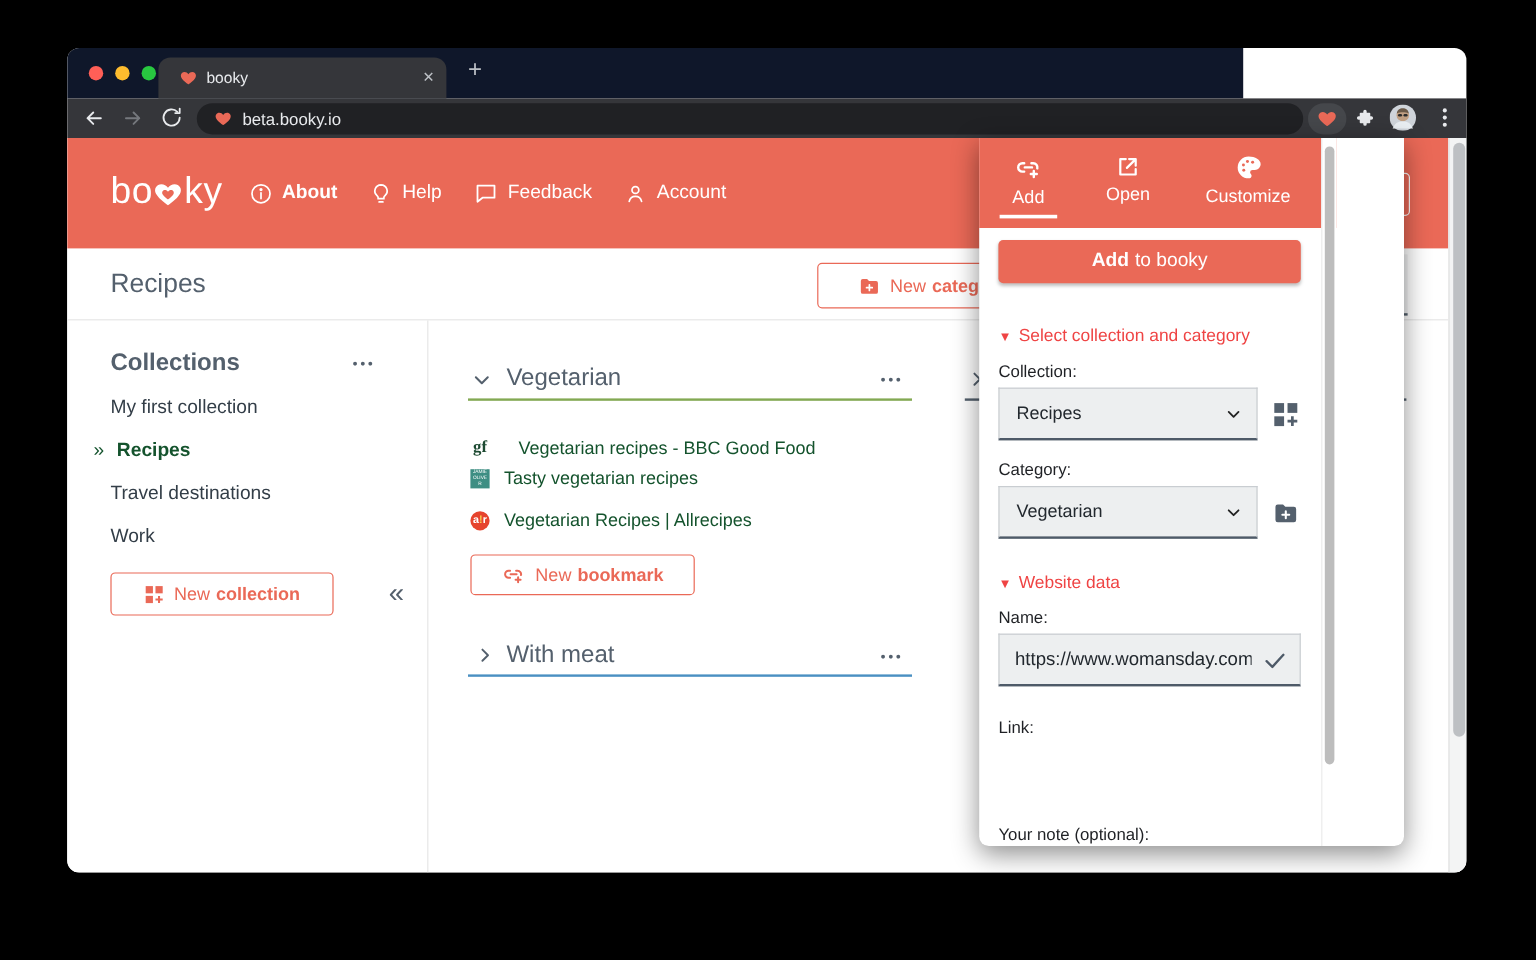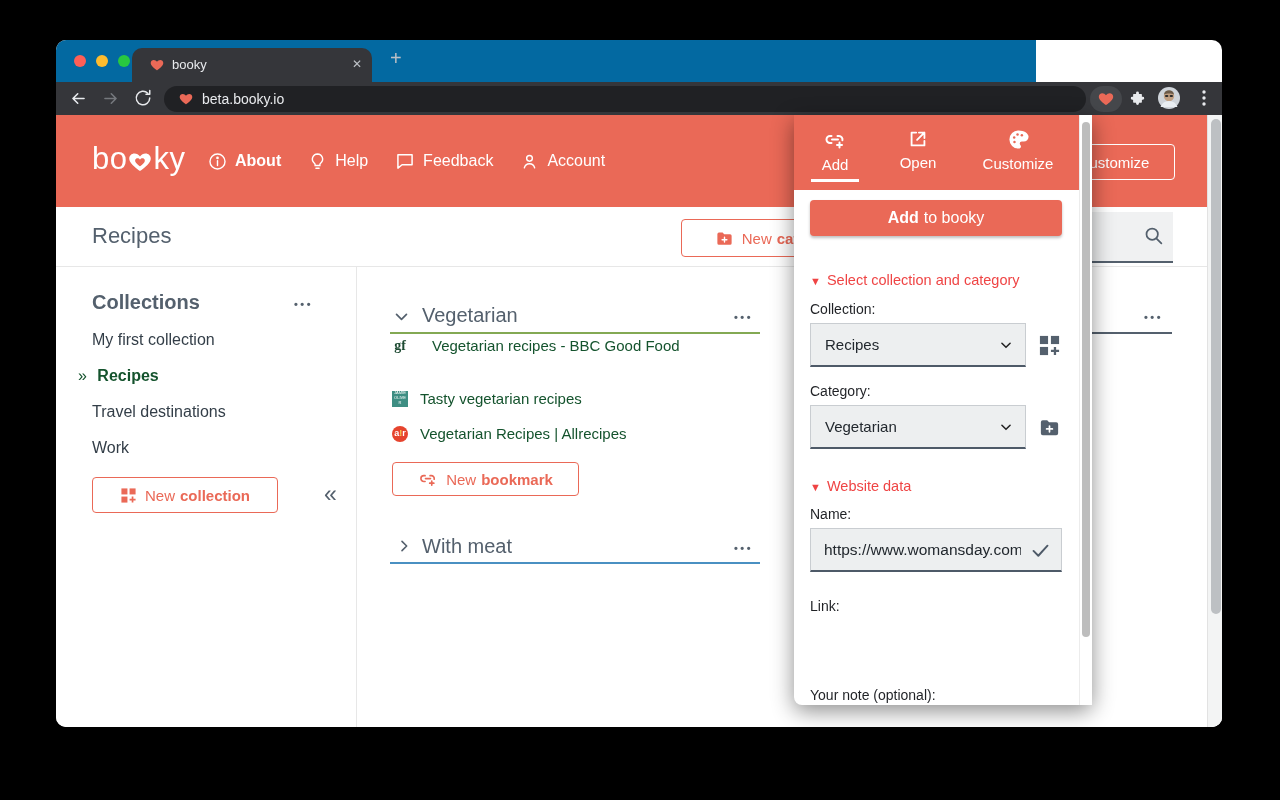--- a/index.html
+++ b/index.html
@@ -1,35 +1,35 @@
 <!DOCTYPE html>
 <html><head>
 <meta charset="utf-8">
 <style>
   html,body{margin:0;padding:0;background:#000;width:1280px;height:800px;font-family:"Liberation Sans",sans-serif;-webkit-font-smoothing:antialiased;}
   .abs{position:absolute;}
   #window{position:absolute;left:56px;top:40px;width:1166px;height:687px;border-radius:10px;overflow:hidden;background:#fff;}
   
-  #tabbar{position:absolute;left:0;top:0;width:980px;height:42px;background:#0369a1;}
+  #tabbar{position:absolute;left:0;top:0;width:980px;height:42px;background:#0f172a;}
   .light{position:absolute;top:15px;width:12px;height:12px;border-radius:50%;}
   #tab{position:absolute;left:76px;top:8px;width:240px;height:34px;background:#35363a;border-radius:10px 10px 0 0;display:flex;align-items:center;}
   #toolbar{position:absolute;left:0;top:42px;width:1166px;height:33px;background:#35363a;}
   #omnibox{position:absolute;left:108px;top:3.5px;width:922px;height:26px;border-radius:13px;background:#202124;display:flex;align-items:center;color:#e8eaed;font-size:14px;}
   
   #page{position:absolute;left:0;top:75px;width:1166px;height:612px;background:#fff;}
   .coral{background:#EA6957;}
   .dots{color:#54606d;font-weight:700;font-size:11px;letter-spacing:2.5px;cursor:pointer;}
   .btn-outline{position:absolute;display:flex;align-items:center;justify-content:center;gap:8px;border:1px solid #EA6957;border-radius:4px;background:#fff;color:#EA6957;font-size:15px;cursor:pointer;}
   .btn-outline b{font-weight:700;}
   .cat-title{position:absolute;font-size:20px;color:#54606d;}
   .bm-row{position:absolute;display:flex;align-items:center;gap:12px;}
   .bm-title{font-size:15px;color:#14532d;}
   .side-item{position:absolute;font-size:16px;color:#333e48;cursor:pointer;}
   
-  #popup{position:absolute;left:738px;top:0;width:298px;height:590px;background:#fff;border-radius:0 0 8px 8px;box-shadow:0 6px 22px rgba(0,0,0,0.45);}
+  #popup{position:absolute;left:760px;top:0;width:354px;height:590px;background:#fff;border-radius:0 0 8px 8px;box-shadow:0 6px 22px rgba(0,0,0,0.45);}
   #popup-header{position:absolute;left:0;top:0;width:298px;height:75px;background:#EA6957;border-radius:0;}
   .ptab{position:absolute;display:flex;flex-direction:column;align-items:center;color:#fff;cursor:pointer;}
   .ptab .lbl{font-size:15px;margin-top:4px;}
   .plabel{position:absolute;font-size:14px;color:#1f2125;}
   .sel{position:absolute;background:#edeff0;border:1px solid #c9cdd1;border-bottom:2px solid #4e5a68;display:flex;align-items:center;box-sizing:border-box;cursor:pointer;}
   .sel .val{font-size:15px;color:#22282e;margin-left:14px;flex:1;}
   .inpwrap{position:absolute;}
   .inp{width:100%;height:100%;box-sizing:border-box;background:#edeff0;border:1px solid #c9cdd1;border-bottom:2px solid #4e5a68;font-size:15.5px;color:#22282e;padding:0 40px 0 13px;font-family:"Liberation Sans",sans-serif;outline:none;}
   .section-head{position:absolute;font-size:14.5px;color:#ef4444;font-weight:400;}
   .section-head .tri{font-size:11px;margin-right:6px;}
@@ -208,21 +208,21 @@
 
     <span class="abs" style="left:337px;top:193px;">
       <svg width="17" height="17" viewBox="0 0 24 24" fill="none" stroke="#54606d" stroke-width="2.4" stroke-linecap="round" stroke-linejoin="round">
           <path d="M5 9l7 7 7-7"></path>
         </svg>
     </span>
     <div class="cat-title" style="left:366px;top:189px;">Vegetarian</div>
     <span class="abs dots" style="left:678px;top:196px;">•••</span>
     <div class="abs" style="left:334px;top:217px;width:370px;height:2px;background:#83A953;"></div>
 
-    <div class="bm-row" style="left:336px;top:222px;gap:24px;">
+    <div class="bm-row" style="left:336px;top:250px;gap:24px;">
       <span class="favicon" style="background:#fff;">
           <span style="font-family:'Liberation Serif',serif;font-weight:700;font-size:14px;color:#1d4a32;line-height:1;">gf</span>
         </span>
       <span class="bm-title">Vegetarian recipes - BBC Good Food</span>
     </div>
     <div class="bm-row" style="left:336px;top:275px;">
       <span class="favicon" style="background:#3e8e83;">
           <span style="font-size:4px;color:#fff;text-align:center;line-height:1.2;word-break:break-all;padding:1px;">JAMIE OLIVER</span>
         </span>
       <span class="bm-title">Tasty vegetarian recipes</span>

